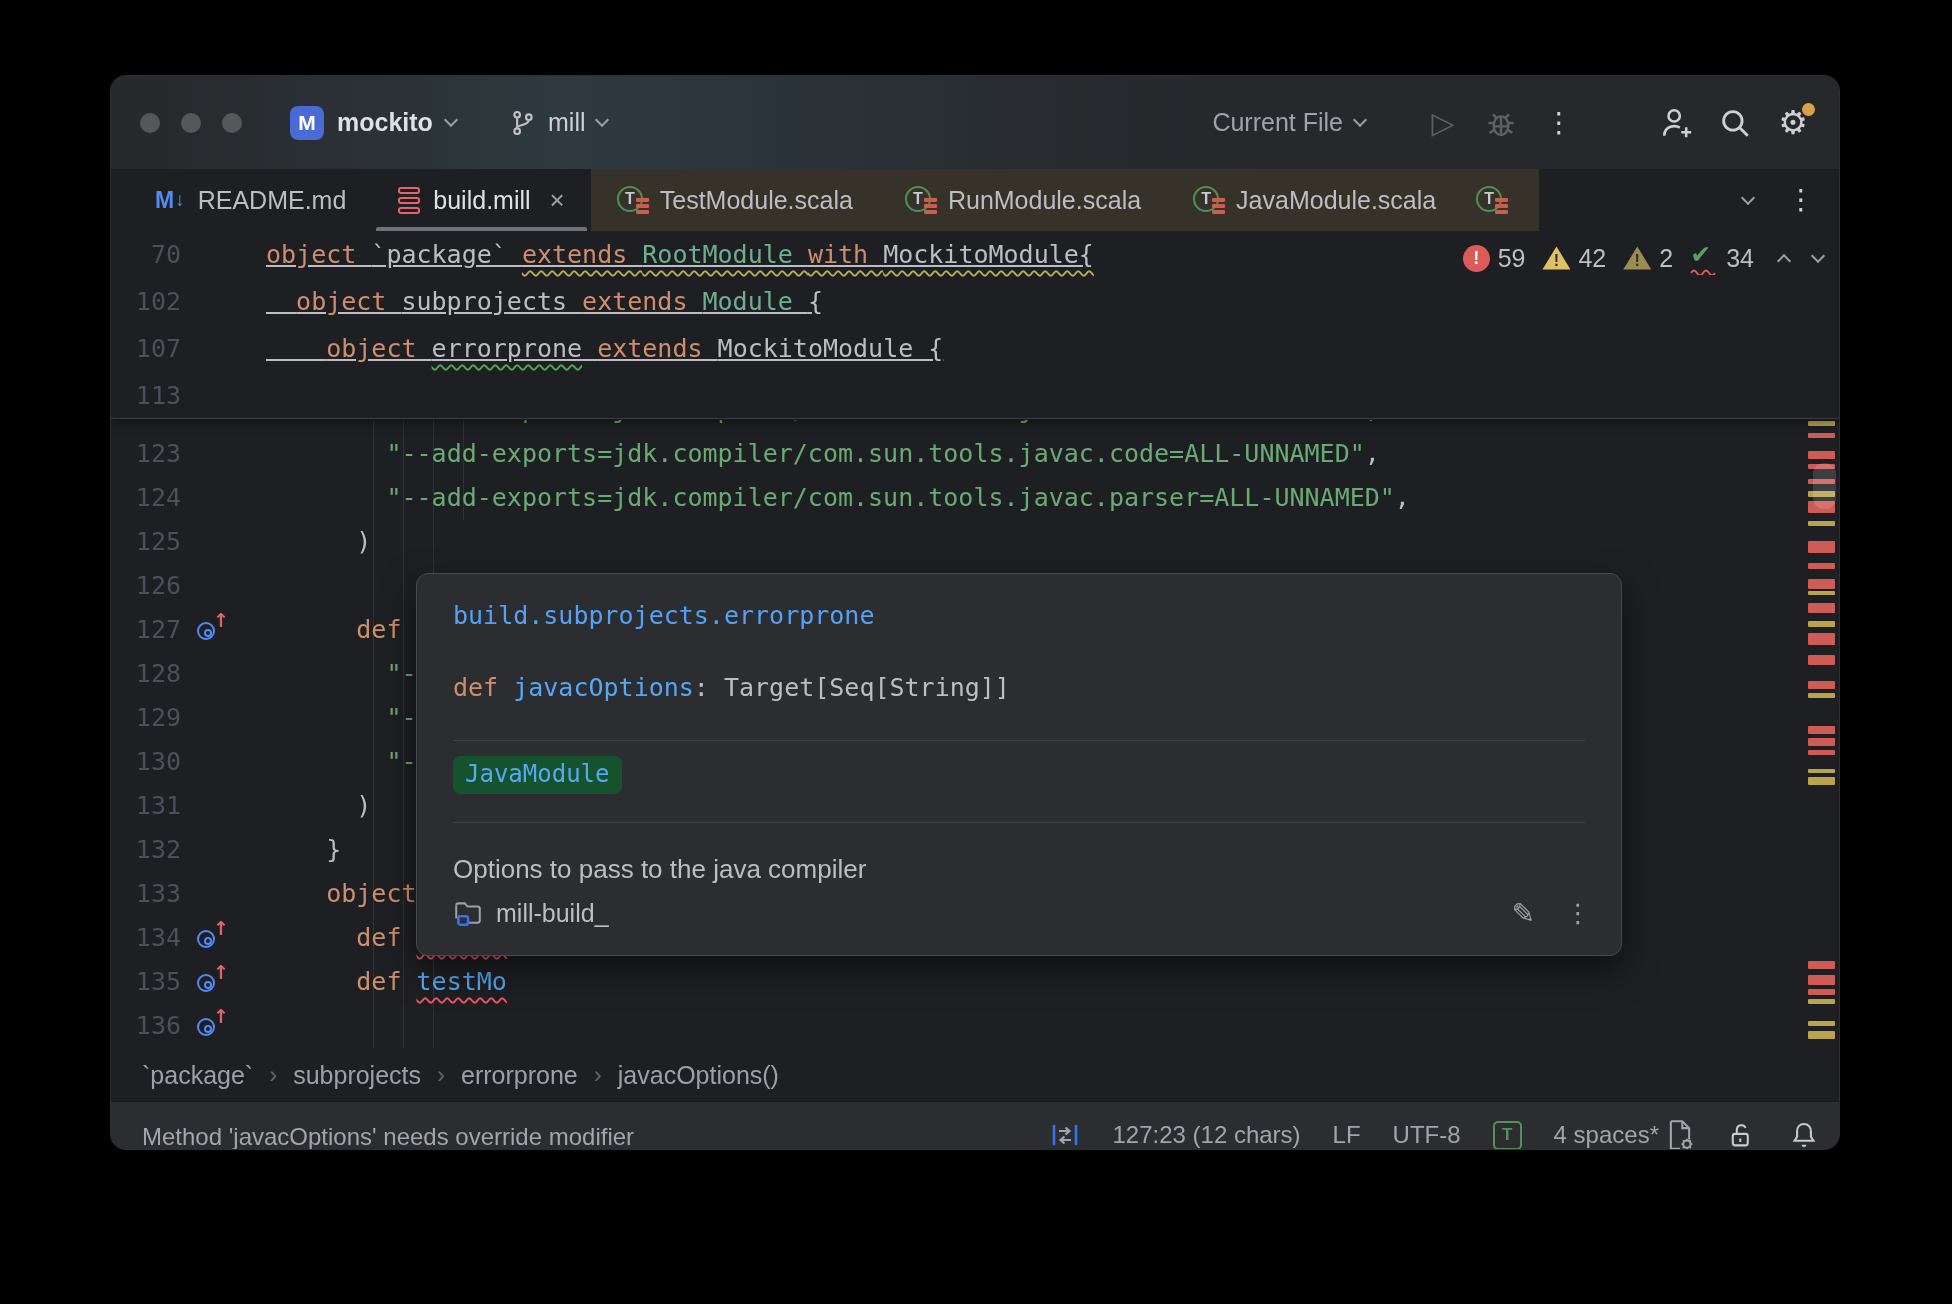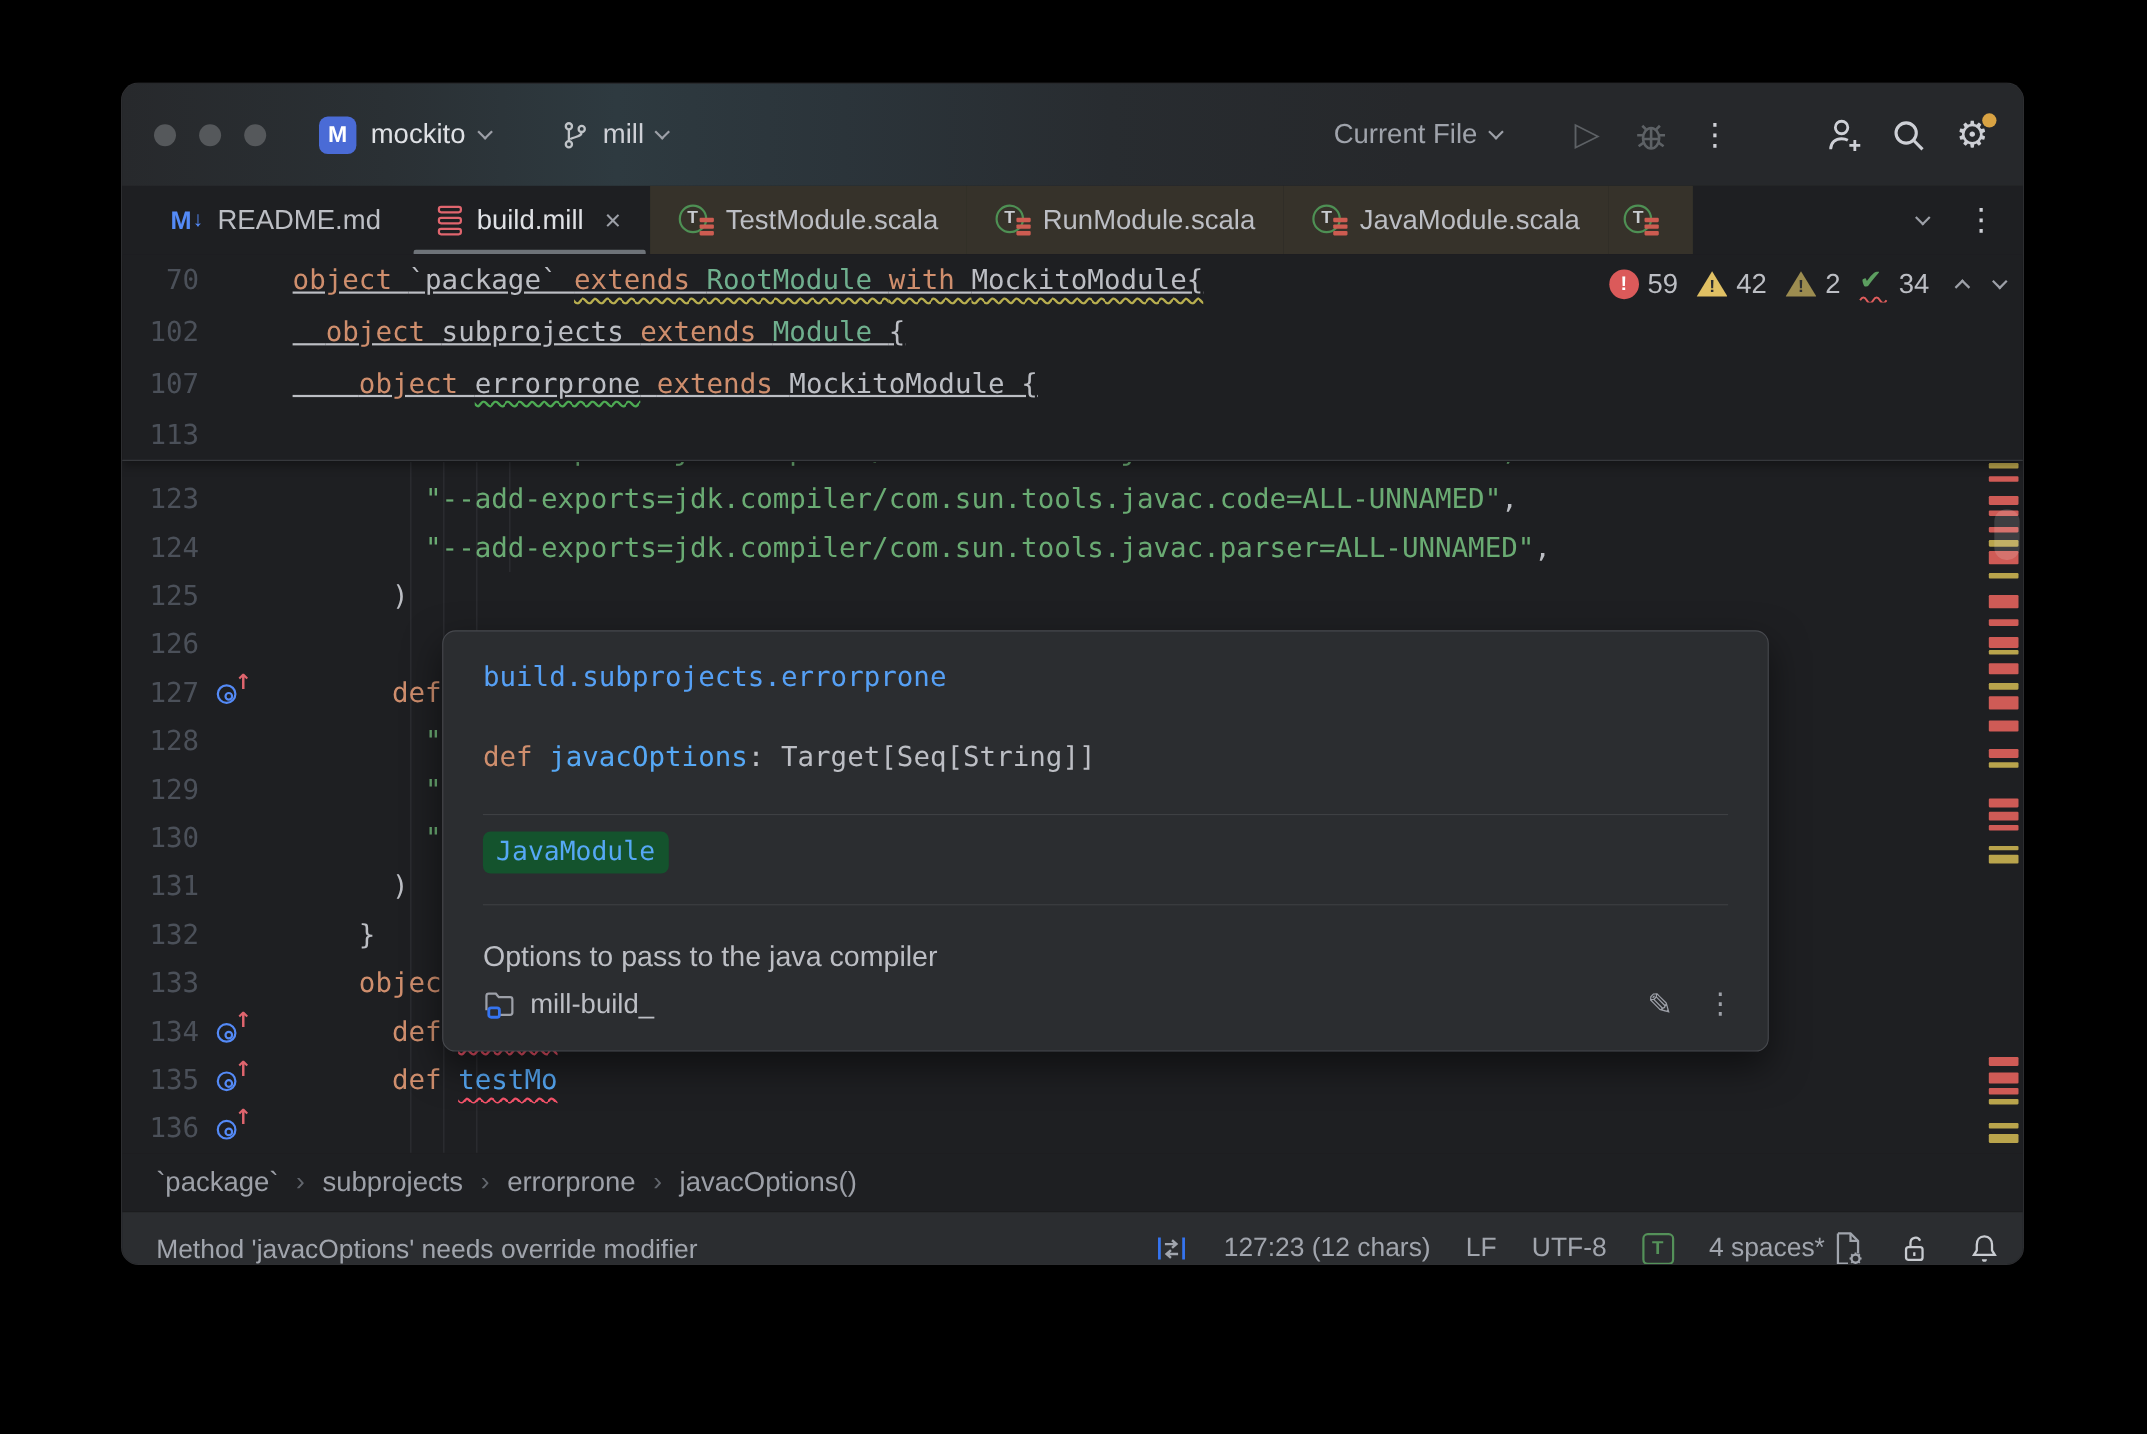--- a/index.html
+++ b/index.html
@@ -11,21 +11,21 @@
             box-shadow:0 30px 90px rgba(0,0,0,.85); border:1px solid rgba(255,255,255,.07); }
 
   
   .titlebar { position:absolute; left:0; top:0; width:100%; height:93px;
     background:linear-gradient(90deg,#27292c 0%,#2a3034 14%,#2e3a40 26%,#2b343a 38%,#282c30 52%,#26282b 68%,#26282b 100%); }
   .traffic { position:absolute; left:29px; top:37px; display:flex; gap:21px; }
   .traffic span { width:20px; height:20px; border-radius:50%; background:#55585b; }
   .proj { position:absolute; left:179px; top:0; height:93px; display:flex; align-items:center; gap:13px; cursor:default; }
   .badge { width:34px; height:34px; border-radius:8px; background:#4a6bd6; color:#fff; font-weight:bold;
            font-size:21px; display:flex; align-items:center; justify-content:center; }
-  .proj-name { color:#dfe1e5; font-size:25px; font-weight:normal; }
+  .proj-name { color:#dfe1e5; font-size:25px; font-weight:bold; }
   .branch { position:absolute; left:398px; top:0; height:93px; display:flex; align-items:center; gap:11px; }
   .branch-name { color:#ced0d6; font-size:25px; }
   .chev { display:inline-block; width:10px; height:10px; border-right:2.5px solid #9da0a8; border-bottom:2.5px solid #9da0a8; transform:rotate(45deg); margin-top:-5px; }
   .chev.up { transform:rotate(-135deg); margin-top:6px; }
   .tb-right { position:absolute; right:26px; top:0; height:93px; display:flex; align-items:center; }
   .runcfg { display:flex; align-items:center; gap:12px; color:#9fa3ab; font-size:25px; margin-right:40px; }
   .tb-ic { display:flex; align-items:center; justify-content:center; width:40px; height:40px; margin-left:18px; border-radius:8px; }
   .play-glyph { font-size:30px; color:#5d6165; line-height:1; }
   .kebab { font-size:28px; color:#ced0d6; line-height:1; font-family:"DejaVu Sans",sans-serif; }
   .gear-wrap { position:relative; }
@@ -86,21 +86,21 @@
   .ew-ok { position:relative; width:28px; height:30px; }
   .ew-ok .chk { color:#5c9e60; font-size:25px; font-weight:bold; font-family:"DejaVu Sans",sans-serif; position:absolute; top:-3px; }
   .ew-ok svg { position:absolute; left:0; bottom:-2px; }
   .ew-nav { display:flex; align-items:center; gap:24px; margin-left:8px; }
 
   .stripes { position:absolute; top:0; right:0; width:36px; height:100%; z-index:2; }
   .stripe { position:absolute; right:4px; width:27px; border-radius:1px; }
   .scroll-thumb { position:absolute; right:3px; width:23px; height:46px; border-radius:11px; background:rgba(255,255,255,.14); z-index:3; }
 
   
-  .popup { position:absolute; left:402px; top:573px; width:1206px; height:383px; background:#2b2d30;
+  .popup { position:absolute; left:416px; top:573px; width:1206px; height:383px; background:#2b2d30;
            border:1px solid #47494e; border-radius:12px; z-index:10; box-shadow:0 14px 34px rgba(0,0,0,.5); }
   .pp-path { position:absolute; left:36px; top:26px; font:25px/32px "DejaVu Sans Mono",monospace; color:#56a0f5; }
   .pp-sig { position:absolute; left:36px; top:98px; font:25px/32px "DejaVu Sans Mono",monospace; white-space:pre; }
   .pp-hr { position:absolute; left:36px; right:36px; height:1px; background:#3e4043; }
   .pp-desc-row { position:absolute; left:36px; top:182px; display:flex; align-items:center; gap:12px; }
   .pp-desc-label { color:#dfe1e5; font-size:25px; font-weight:bold; }
   .pp-chip { background:#14532d; border-radius:7px; padding:4px 12px 6px 12px; font:24px "DejaVu Sans Mono",monospace; color:#56a8f5; }
   .pp-body { position:absolute; left:36px; top:280px; color:#bcbec4; font-size:26px; }
   .pp-footer { position:absolute; left:36px; right:30px; bottom:22px; height:40px; display:flex; align-items:center; }
   .pp-mod { display:flex; align-items:center; gap:13px; color:#bcbec4; font-size:25px; }

